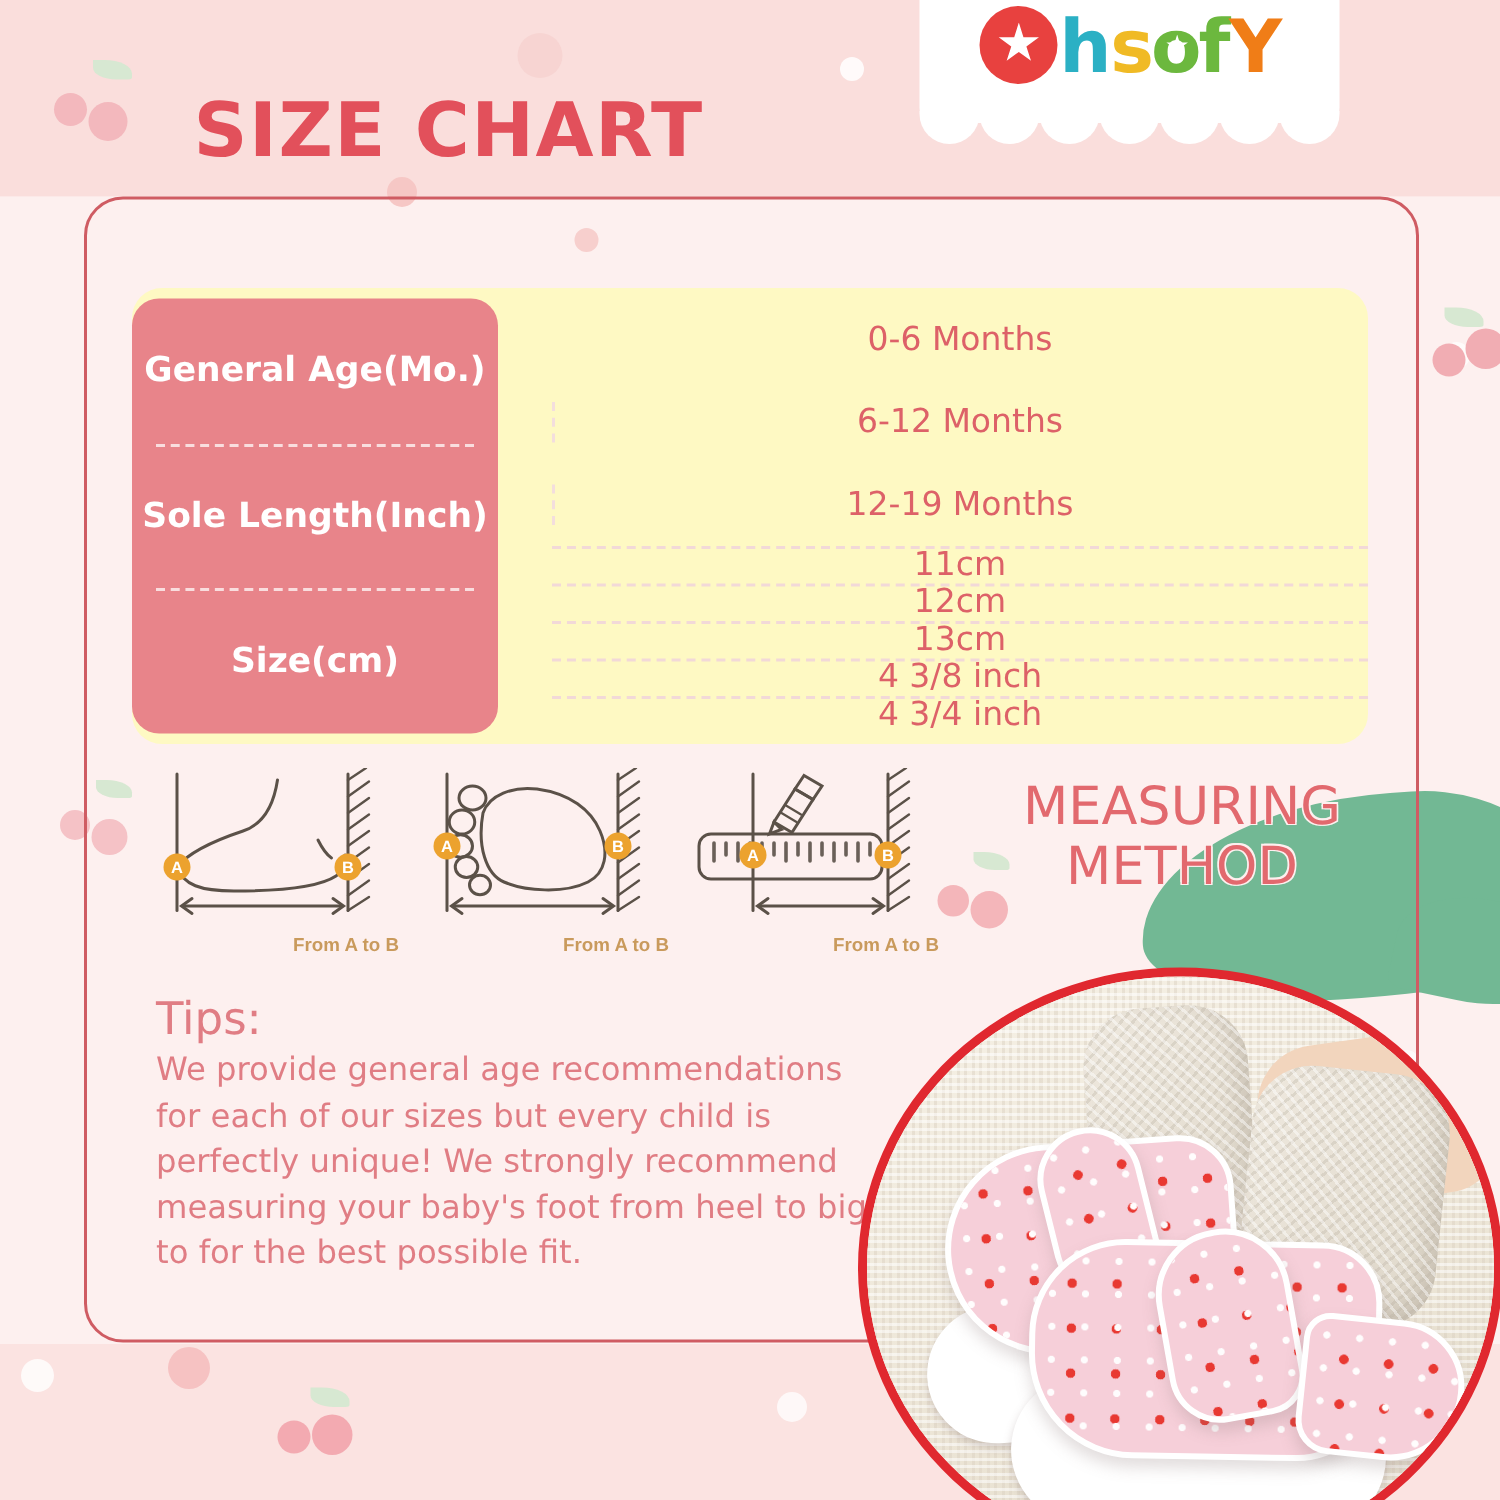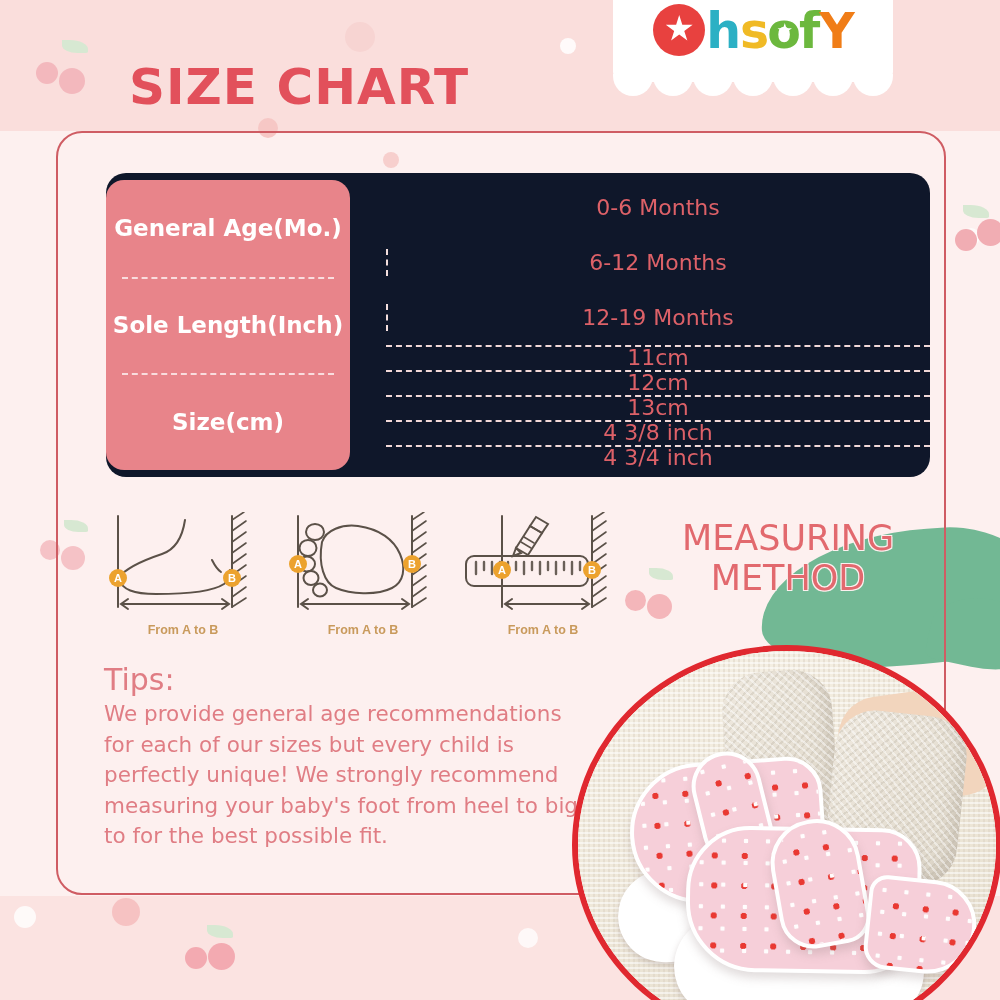--- a/index.html
+++ b/index.html
@@ -119,26 +119,25 @@
   .frame {
     position: absolute; left: 56px; top: 131px;
     width: 890px; height: 764px;
     border: 2px solid #cf5c63;
     border-radius: 26px;
     z-index: 2;
   }
 
   
   .table-card {
-    position: absolute; left: 88px; top: 173px;
+    position: absolute; left: 88px; top: 192px;
     width: 824px; height: 304px;
-    background: #0f172a;
+    background: #fef9c3;
     border-radius: 20px;
     z-index: 3;
-    margin-left: 18px;
   }
   .label-col {
     position: absolute; left: 0px; top: 7px;
     width: 244px; height: 290px;
     background: #e8848a;
     border-radius: 18px;
     display: flex; flex-direction: column;
   }
   .label-cell {
     flex: 1; display: flex; align-items: center; justify-content: center;
@@ -181,21 +180,21 @@
   .diagrams {
     position: absolute; left: 100px; top: 512px;
     width: 530px; height: 125px;
     display: flex; gap: 14px;
     z-index: 4;
   }
   .diagram { position: relative; width: 166px; height: 125px; }
   .diagram svg { display: block; }
   .diag-caption {
     position: absolute; bottom: 0px; left: 0; width: 100%;
-    text-align: center;
+    text-align: right;
     font-family: "Liberation Sans", sans-serif;
     font-size: 12.5px; color: #c99a5c; font-weight: 600;
   }
 
   
   .mm-heading {
     position: absolute; left: 648px; top: 518px;
     width: 280px;
     text-align: center;
     font-family: "DejaVu Sans", sans-serif;

